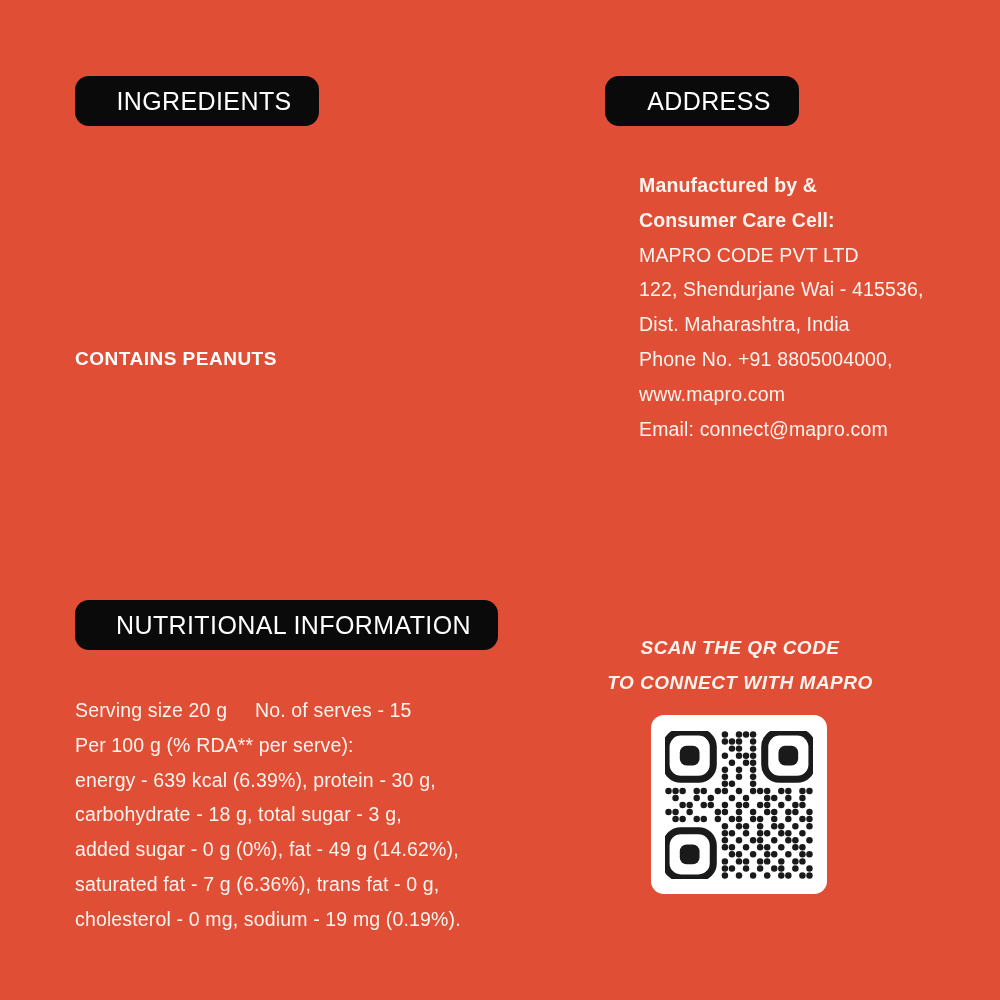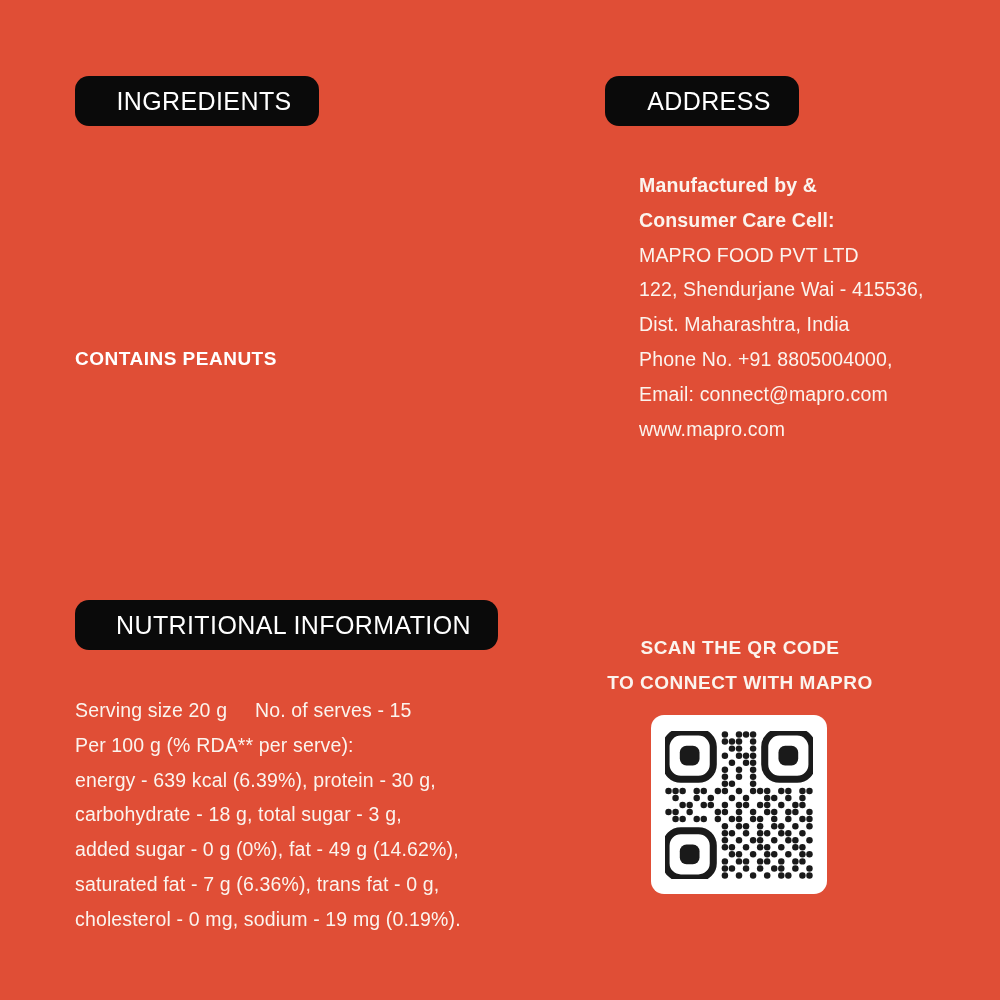--- a/index.html
+++ b/index.html
@@ -77,20 +77,21 @@
     position: absolute;
     left: 560px;
     top: 630px;
     width: 360px;
     text-align: center;
     color: #FBF4EE;
     font-size: 19px;
     font-weight: 700;
     letter-spacing: 0.5px;
     line-height: 35px;
+    font-style: italic;
   }
   #qr-card {
     position: absolute;
     left: 651px;
     top: 715px;
     width: 176px;
     height: 179px;
     background: #FFFFFF;
     border-radius: 13px;
     display: flex;
@@ -115,26 +116,26 @@
   <div class="badge" id="badge-nutrition">
     <span>NUTRITIONAL INFORMATION</span>
   </div>
 
 
   <div id="contains-peanuts">CONTAINS PEANUTS</div>
 
   <div class="textblock" id="address-body">
     <div class="b">Manufactured by &amp;</div>
     <div class="b">Consumer Care Cell:</div>
-    <div>MAPRO FOOD PVT LTD</div>
+    <div>MAPRO CODE PVT LTD</div>
     <div>122, Shendurjane Wai - 415536,</div>
     <div>Dist. Maharashtra, India</div>
     <div>Phone No. +91 8805004000,</div>
+    <div>www.mapro.com</div>
     <div>Email: connect@mapro.com</div>
-    <div>www.mapro.com</div>
   </div>
 
   <div class="textblock" id="nutrition-body">
     <div class="row-first"><span>Serving size 20 g</span>     <span>No. of serves - 15</span></div>
     <div>Per 100 g (% RDA** per serve):</div>
     <div>energy - 639 kcal (6.39%), protein - 30 g,</div>
     <div>carbohydrate - 18 g, total sugar - 3 g,</div>
     <div>added sugar - 0 g (0%), fat - 49 g (14.62%),</div>
     <div>saturated fat - 7 g (6.36%), trans fat - 0 g,</div>
     <div>cholesterol - 0 mg, sodium - 19 mg (0.19%).</div>

